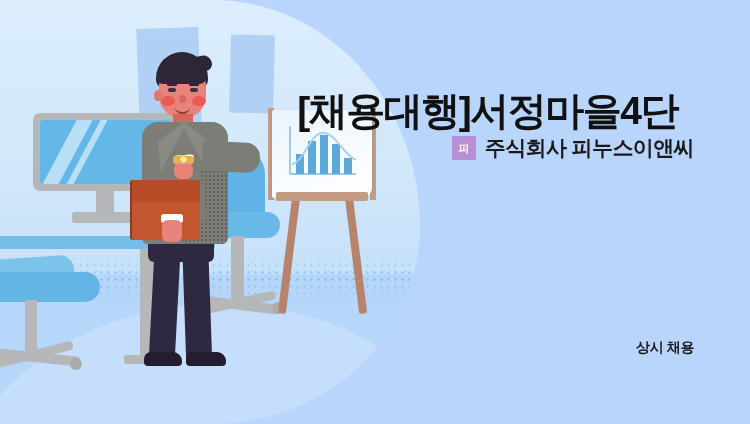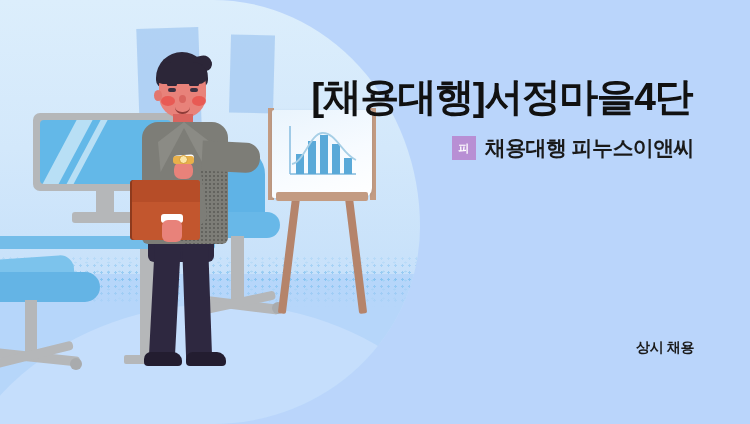--- a/index.html
+++ b/index.html
@@ -507,21 +507,21 @@
   
   .content {
     position: absolute;
     right: 0; top: 0;
     width: 480px; height: 424px;
   }
   .title {
     position: absolute;
     right: 56px;
     top: 74px;
-    margin: 2px;
+    margin: 16px;
     font-size: 39px;
     font-weight: 700;
     letter-spacing: -1.5px;
     color: #111111;
     white-space: nowrap;
     text-align: left;
     line-height: 1.1;
   }
   .company-row {
     position: absolute;
@@ -661,20 +661,20 @@
 
     </div>
   </div>
 
   <div class="content">
 
     <h1 class="title">[채용대행]서정마을4단</h1>
 
     <div class="company-row">
       <span class="company-badge">피</span>
-      <span class="company-name">채용대행 피누스이앤씨</span>
+      <span class="company-name">주식회사 피누스이앤씨</span>
     </div>
 
     <div class="hiring-type">상시 채용</div>
 
   </div>
 
 </div>
 
 </body></html>

